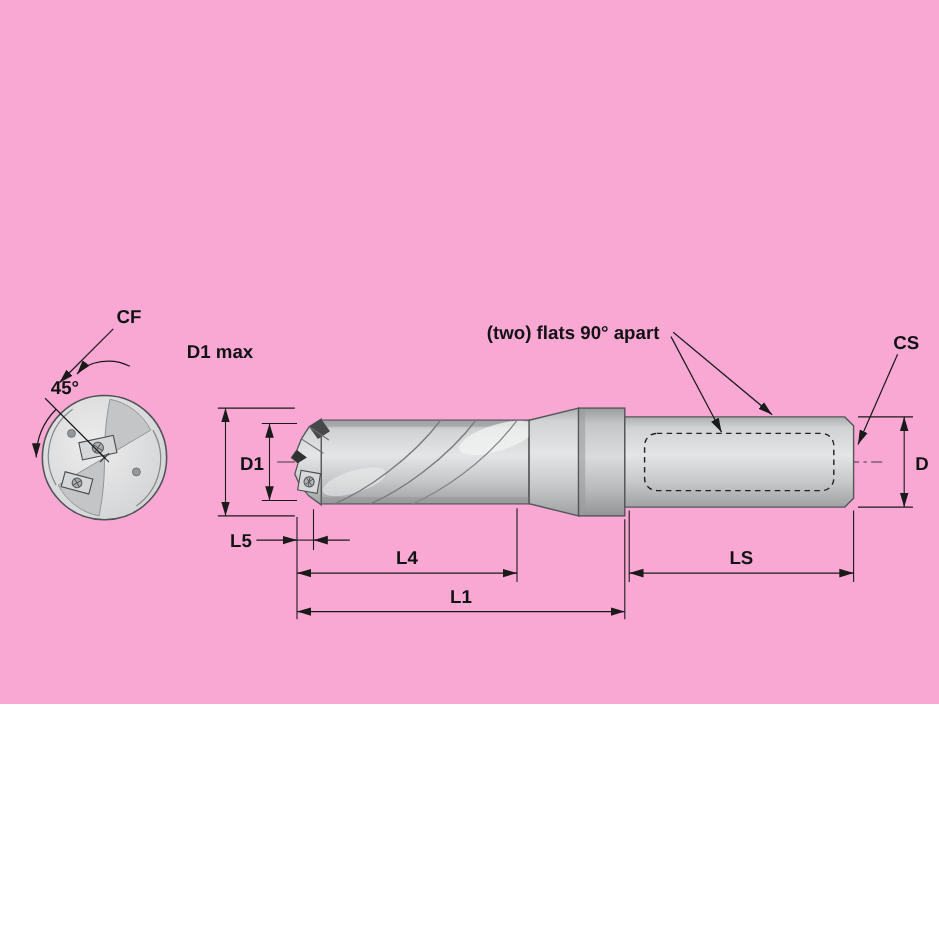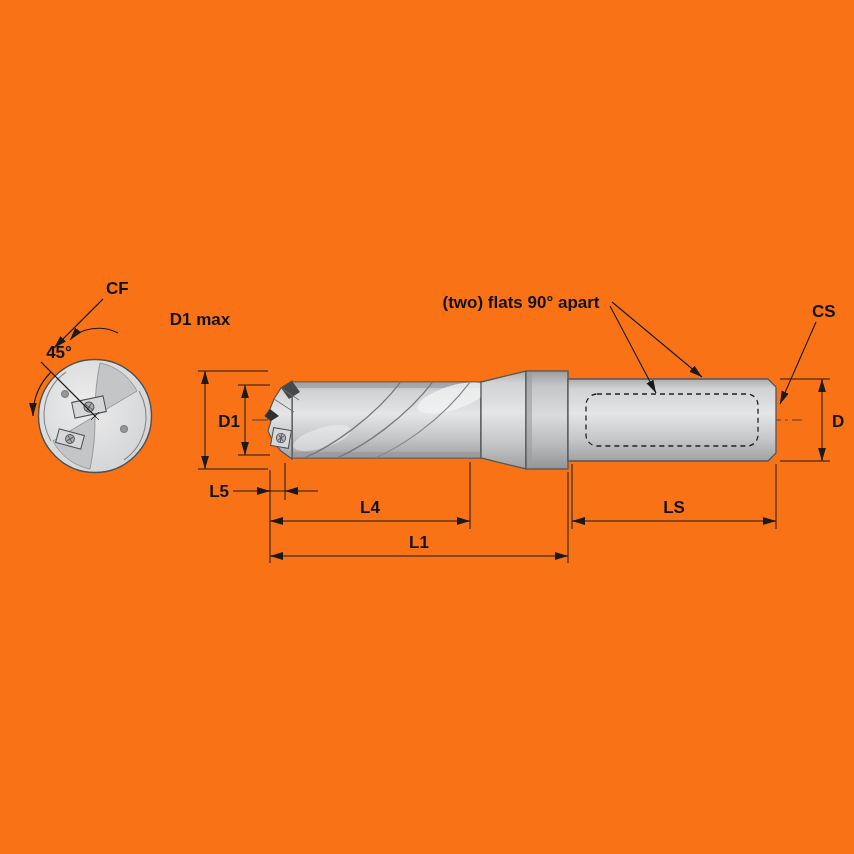--- a/index.html
+++ b/index.html
@@ -4,22 +4,22 @@
 <style>
   html, body {
     margin: 0;
     padding: 0;
     background: #ffffff;
     font-family: "Liberation Sans", sans-serif;
   }
   .canvas {
     position: relative;
     width: 854px;
-    height: 854px;
-    background: #f97316;
+    height: 640px;
+    background: #f9a8d4;
     overflow: hidden;
   }
   svg { display: block; }
   .lbl {
     font-family: "Liberation Sans", sans-serif;
     font-weight: bold;
     font-size: 17px;
     fill: #111213;
   }
   .dim   { stroke: #1a1a1a; stroke-width: 1;   fill: none; }

